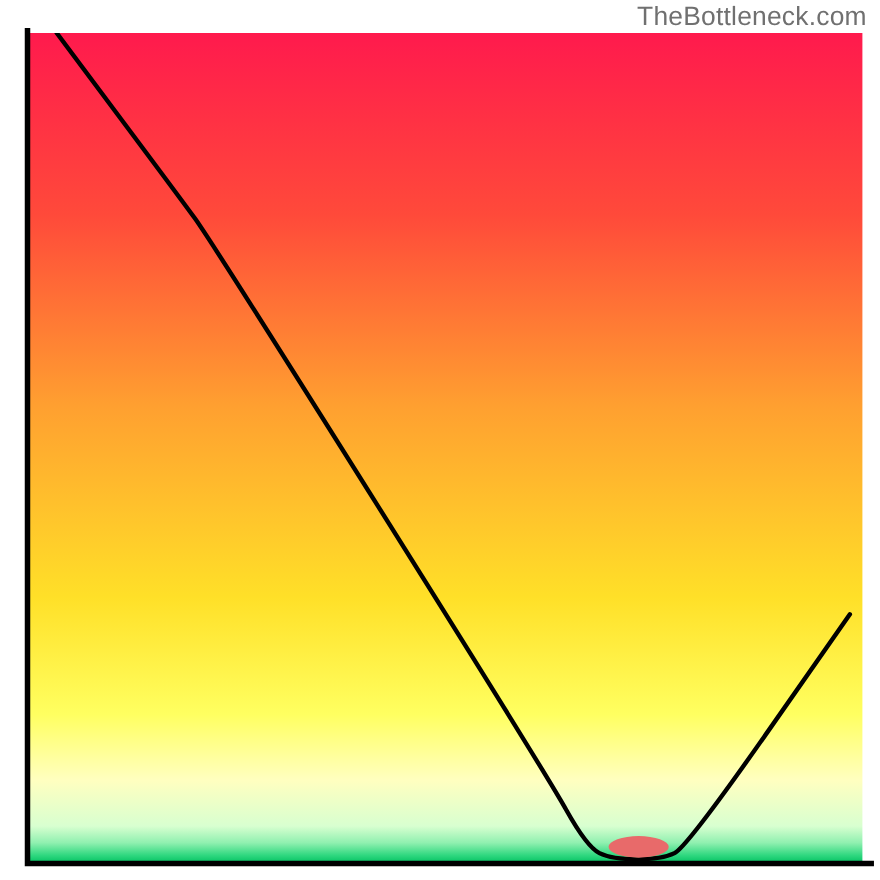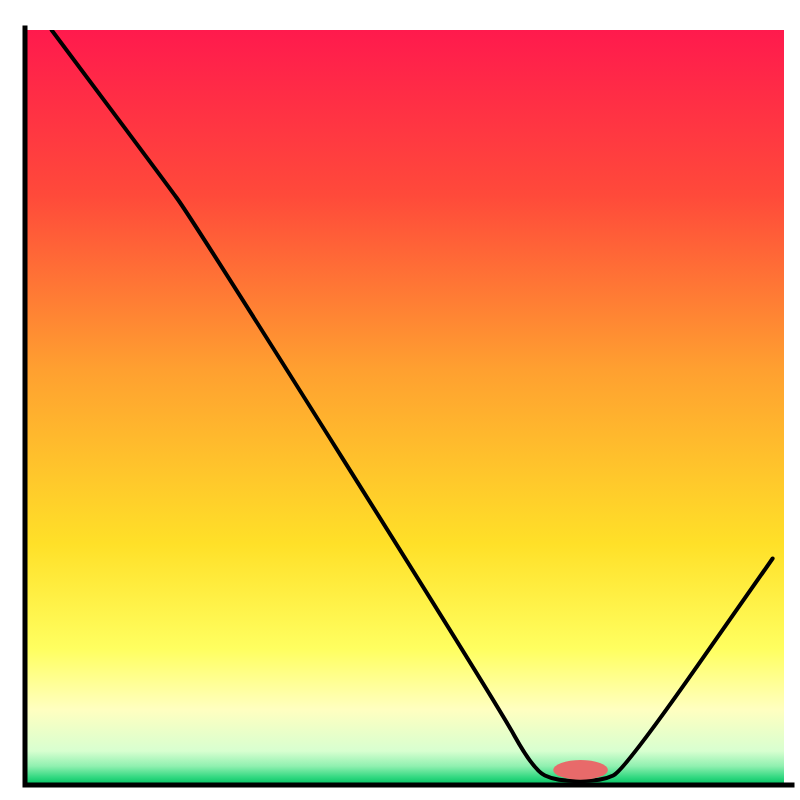--- a/index.html
+++ b/index.html
@@ -25,20 +25,21 @@
     font-weight: 400;
   }
   svg {
     display: block;
   }
 </style>
 </head>
 <body>
 
 <div class="stage">
+  <div class="watermark">TheBottleneck.com</div>
 
   <svg id="plot" width="800" height="800">
     <defs>
       <linearGradient id="bg-grad" x1="0" y1="0" x2="0" y2="1">
           <stop offset="0%" stop-color="#ff1a4d"></stop>
           <stop offset="22%" stop-color="#ff4a3a"></stop>
           <stop offset="45%" stop-color="#ffa030"></stop>
           <stop offset="68%" stop-color="#ffe028"></stop>
           <stop offset="82%" stop-color="#ffff60"></stop>
           <stop offset="90%" stop-color="#ffffc0"></stop>

